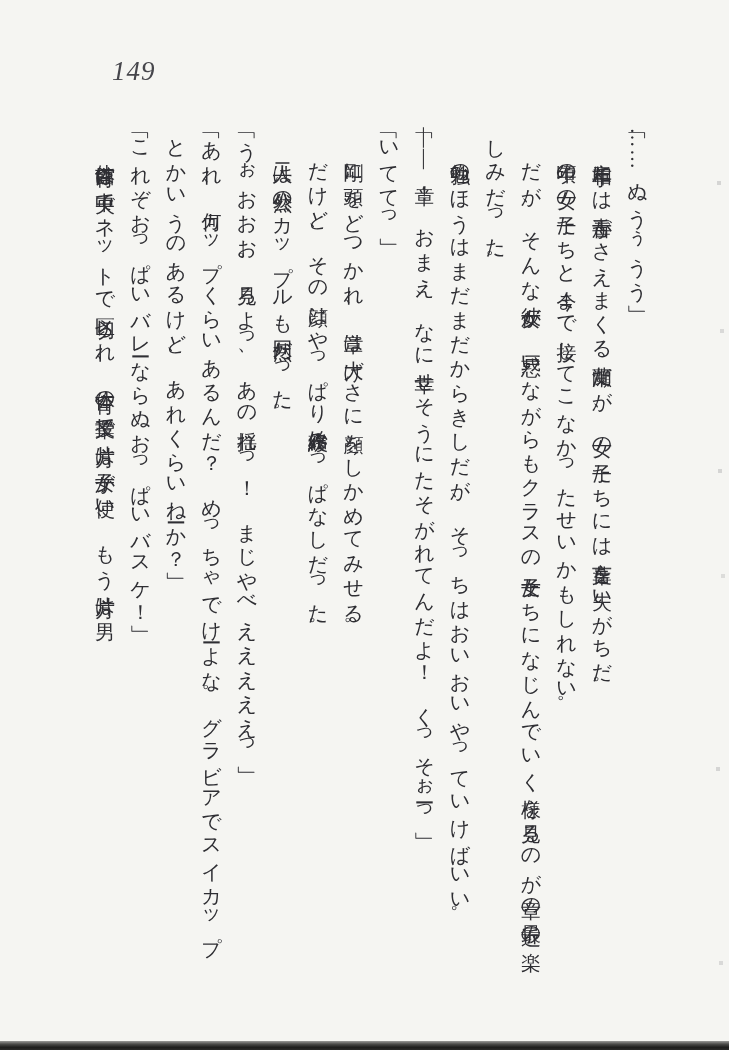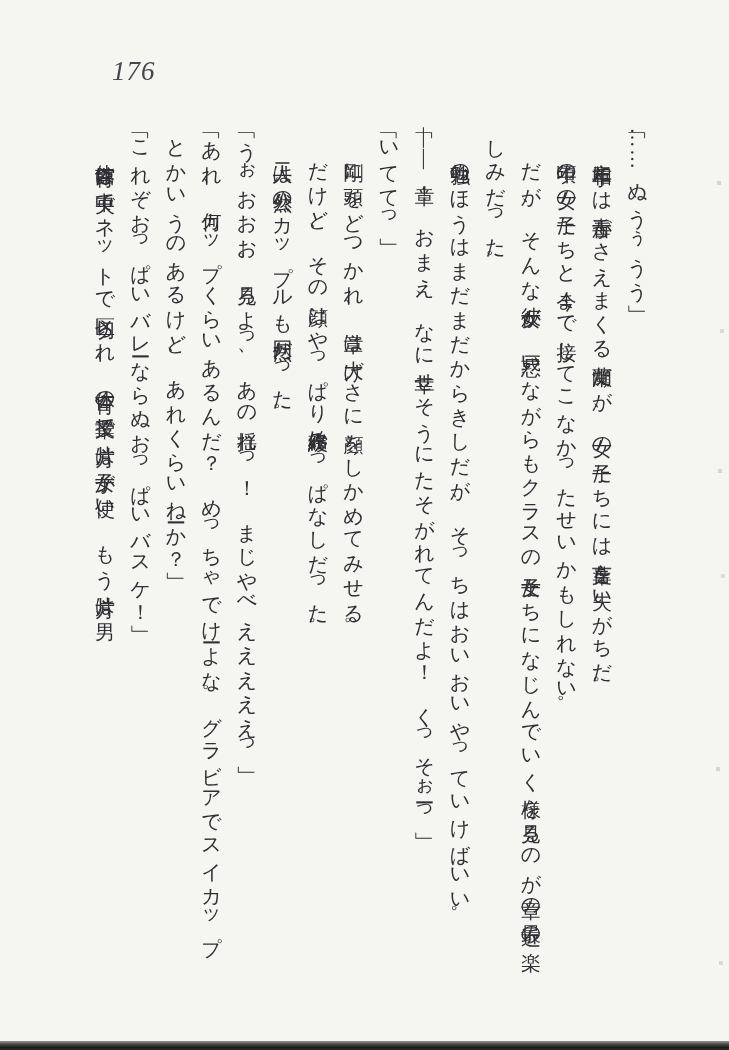--- a/index.html
+++ b/index.html
@@ -68,21 +68,21 @@
     right: 0;
     bottom: 0;
     height: 9px;
     background: linear-gradient(to bottom, #9a9a98 0%, #4a4a48 35%, #1d1d1c 70%, #2a2a29 100%);
   }
 </style>
 </head>
 <body>
 
 <div class="page">
-  <div class="page-number">176</div>
+  <div class="page-number">149</div>
 
   <div class="text-block">
       <div class="para">「……ぬうぅうう」</div>
       <div class="para indent">章相手には毒舌がさえまくる蘭瀬だが、女の子たちには言葉を失いがちだ。</div>
       <div class="para indent">年頃の女の子たちと今まで接してこなかったせいかもしれない。</div>
       <div class="para indent">だが、そんな彼女が、戸惑いながらもクラスの女子たちになじんでいく様を見るのが章の最近の楽しみだった。</div>
       <div class="para indent">勉強のほうはまだまだからきしだが、そっちはおいおいやっていけばいい。</div>
       <div class="para">「——章！　おまえ、なに幸せそうにたそがれてんだよ！　くっそぉーっ」</div>
       <div class="para">「いててっ」</div>
       <div class="para indent">剛に頭をどつかれ、章は大げさに顔をしかめてみせる。</div>

